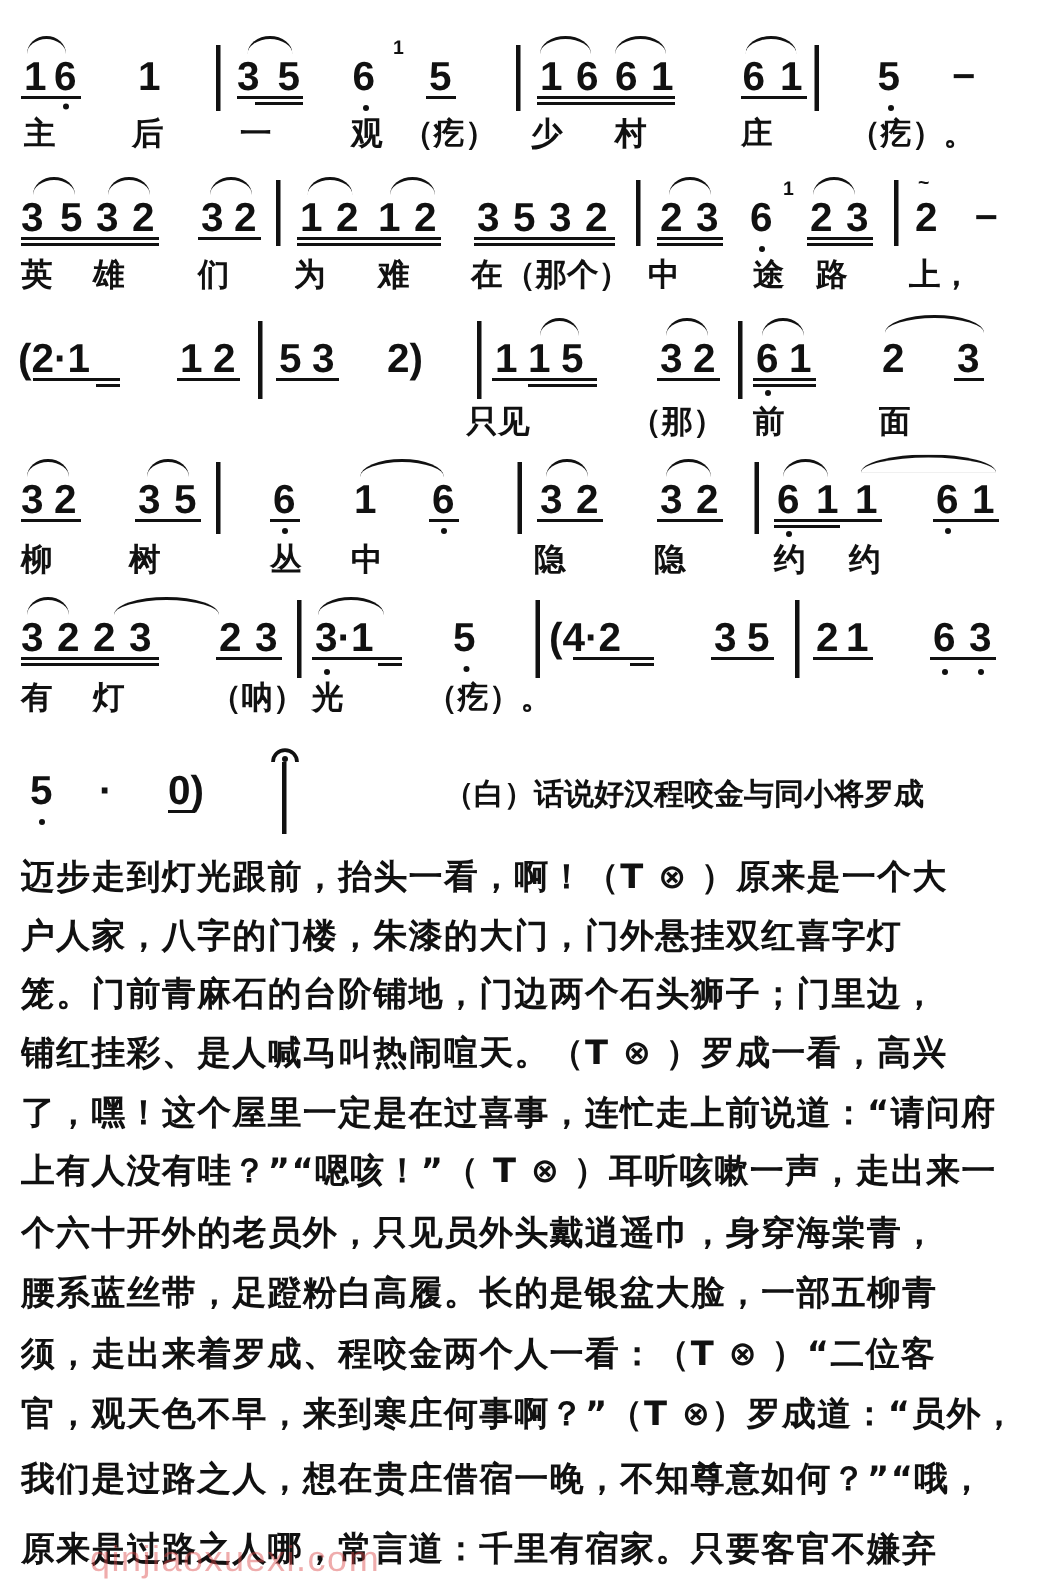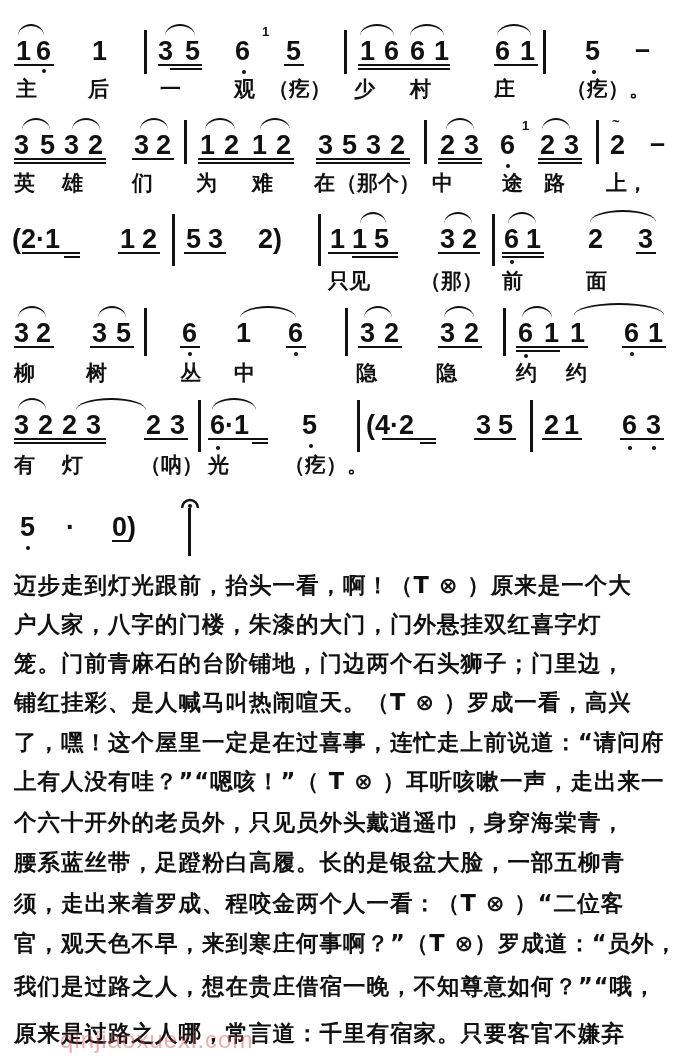--- a/index.html
+++ b/index.html
@@ -158,21 +158,21 @@
     <div class="slur" style="left:508px;top:4px;width:28px;"></div>
     <span class="note" style="left:504px;top:16px;">6</span>
     <span class="note" style="left:526px;top:16px;">1</span>
     <div class="dot-below" style="left:510px;top:52px;"></div>
     <div class="uline" style="left:502px;top:44px;width:42px;"></div>
     <div class="uline" style="left:502px;top:48px;width:42px;"></div>
     <div class="slur" style="left:590px;top:2px;width:66px;"></div>
     <span class="note" style="left:588px;top:16px;">2</span>
     <span class="note" style="left:638px;top:16px;">3</span>
     <div class="uline" style="left:636px;top:44px;width:20px;"></div>
-    <span class="lyric" style="left:328px;top:60px;text-align:center;">只见</span>
+    <span class="lyric" style="left:311px;top:60px;text-align:center;">只见</span>
     <span class="lyric" style="left:420px;top:60px;">（那）</span>
     <span class="lyric" style="left:502px;top:60px;">前</span>
     <span class="lyric" style="left:586px;top:60px;">面</span>
   </div>
 
   <div class="score-row" style="top:302px;">
     <div class="slur" style="left:18px;top:4px;width:28px;"></div>
     <span class="note" style="left:14px;top:16px;">3</span>
     <span class="note" style="left:36px;top:16px;">2</span>
     <div class="uline" style="left:14px;top:44px;width:40px;"></div>
@@ -228,21 +228,21 @@
     <span class="note" style="left:38px;top:16px;">2</span>
     <span class="note" style="left:62px;top:16px;">2</span>
     <span class="note" style="left:86px;top:16px;">3</span>
     <div class="uline" style="left:14px;top:44px;width:92px;"></div>
     <div class="uline" style="left:14px;top:48px;width:92px;"></div>
     <span class="note" style="left:146px;top:16px;">2</span>
     <span class="note" style="left:170px;top:16px;">3</span>
     <div class="uline" style="left:144px;top:44px;width:44px;"></div>
     <div class="bar" style="left:198px;top:6px;height:52px;"></div>
     <div class="slur" style="left:212px;top:4px;width:44px;"></div>
-    <span class="note" style="left:210px;top:16px;">6·1</span>
+    <span class="note" style="left:210px;top:16px;">3·1</span>
     <div class="dot-below" style="left:216px;top:52px;"></div>
     <div class="uline" style="left:208px;top:44px;width:60px;"></div>
     <div class="uline" style="left:252px;top:48px;width:16px;"></div>
     <span class="note" style="left:302px;top:16px;">5</span>
     <div class="dot-below" style="left:309px;top:50px;"></div>
     <div class="bar" style="left:357px;top:6px;height:52px;"></div>
     <span class="note" style="left:366px;top:16px;">(4·2</span>
     <div class="uline" style="left:382px;top:44px;width:54px;"></div>
     <div class="uline" style="left:420px;top:48px;width:16px;"></div>
     <span class="note" style="left:476px;top:16px;">3</span>
@@ -270,20 +270,21 @@
     <span class="note" style="left:66px;top:20px;">·</span>
     <span class="note" style="left:112px;top:20px;">0)</span>
     <div class="uline" style="left:112px;top:48px;width:18px;"></div>
     <div class="fermata" style="left:180px;top:2px;">
       <svg width="20" height="16" viewBox="0 0 20 16">
           <path d="M2 14 A8 8 0 0 1 18 14" fill="none" stroke="#111" stroke-width="2.5"></path>
           <circle cx="10" cy="12" r="2" fill="#111"></circle>
         </svg>
     </div>
     <div class="bar" style="left:188px;top:16px;height:48px;"></div>
+    <span class="lyric" style="left:296px;top:24px;font-size:20px;">（白）话说好汉程咬金与同小将罗成</span>
   </div>
 
   <div>
     <div class="prose" style="top:572px;">迈步走到灯光跟前，抬头一看，啊！（T ⊗ ）原来是一个大</div>
     <div class="prose" style="top:611px;">户人家，八字的门楼，朱漆的大门，门外悬挂双红喜字灯</div>
     <div class="prose" style="top:650px;">笼。门前青麻石的台阶铺地，门边两个石头狮子；门里边，</div>
     <div class="prose" style="top:689px;">铺红挂彩、是人喊马叫热闹喧天。（T ⊗ ）罗成一看，高兴</div>
     <div class="prose" style="top:729px;">了，嘿！这个屋里一定是在过喜事，连忙走上前说道：“请问府</div>
     <div class="prose" style="top:768px;">上有人没有哇？”“嗯咳！”（ T ⊗ ）耳听咳嗽一声，走出来一</div>
     <div class="prose" style="top:809px;">个六十开外的老员外，只见员外头戴逍遥巾，身穿海棠青，</div>

